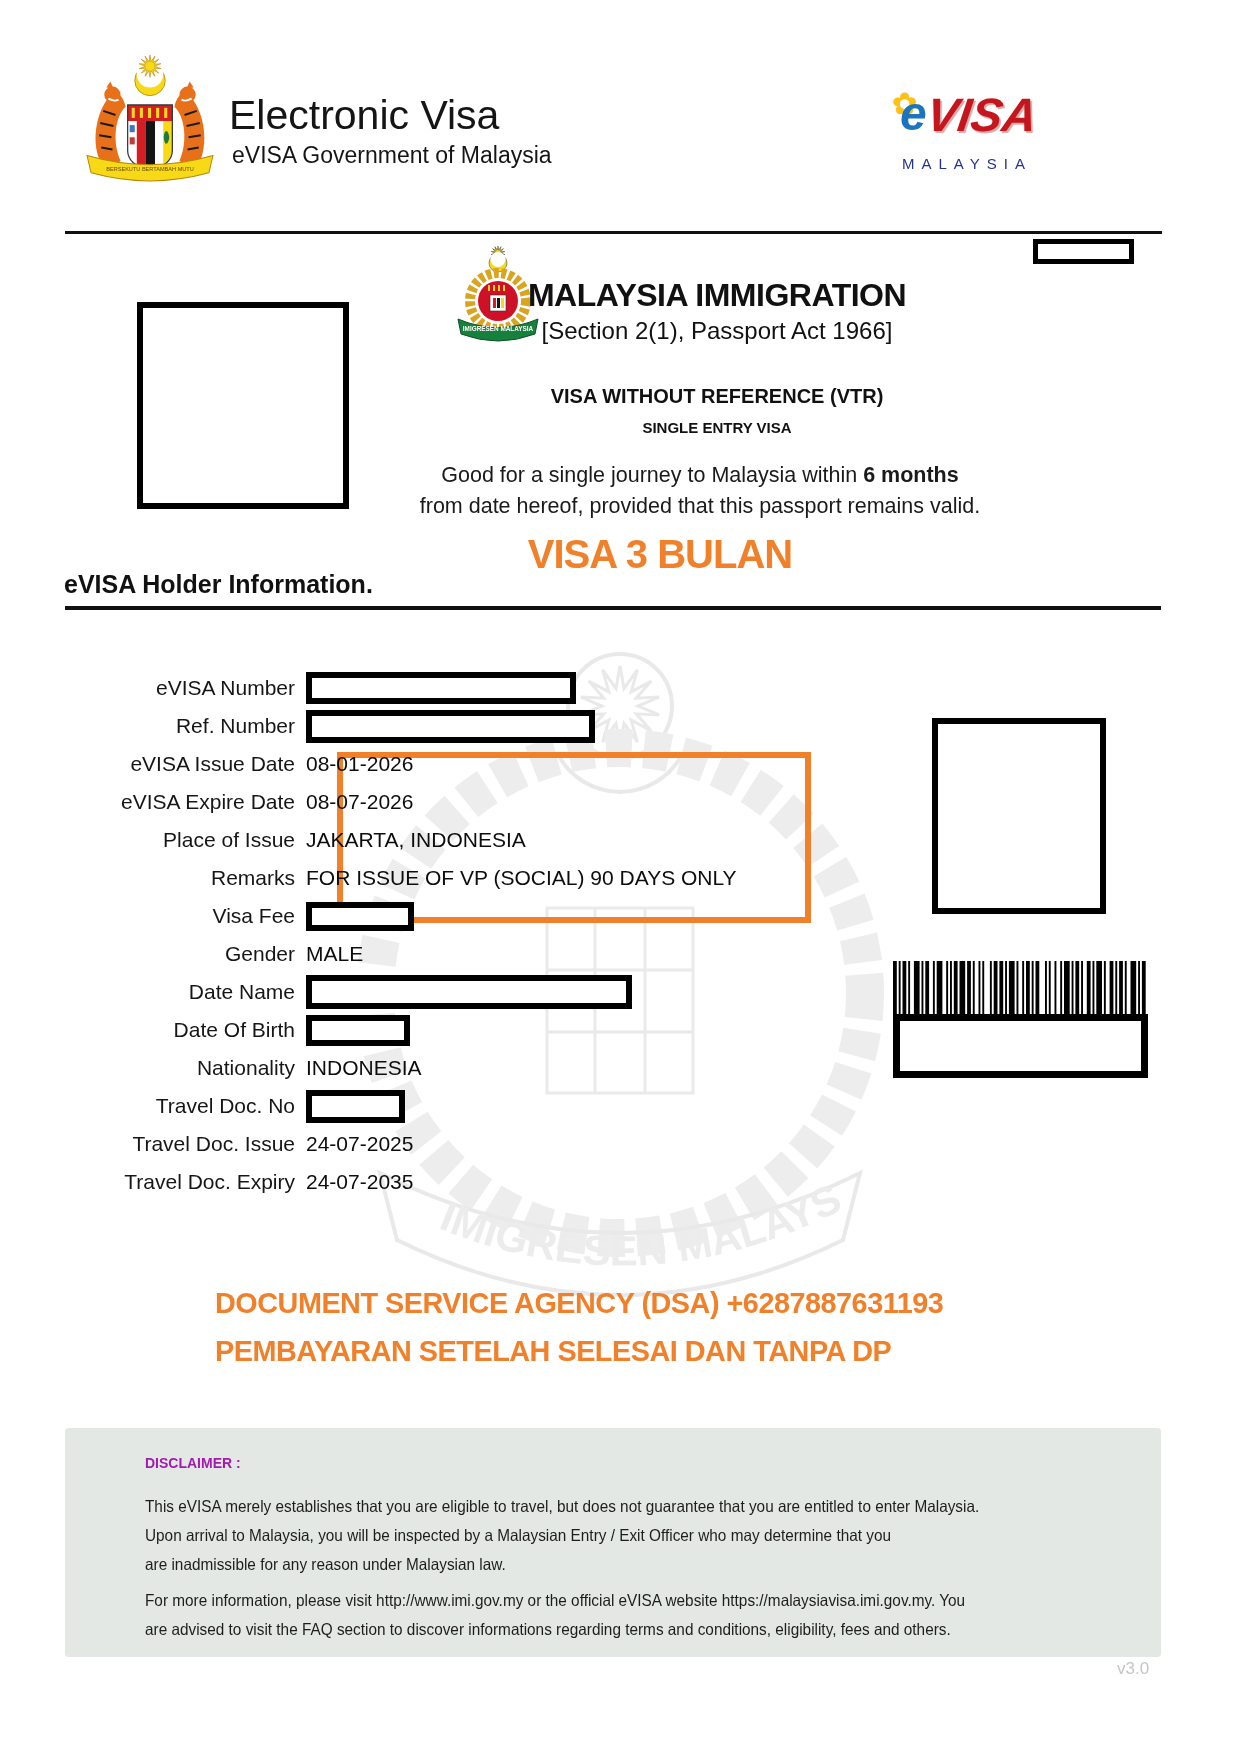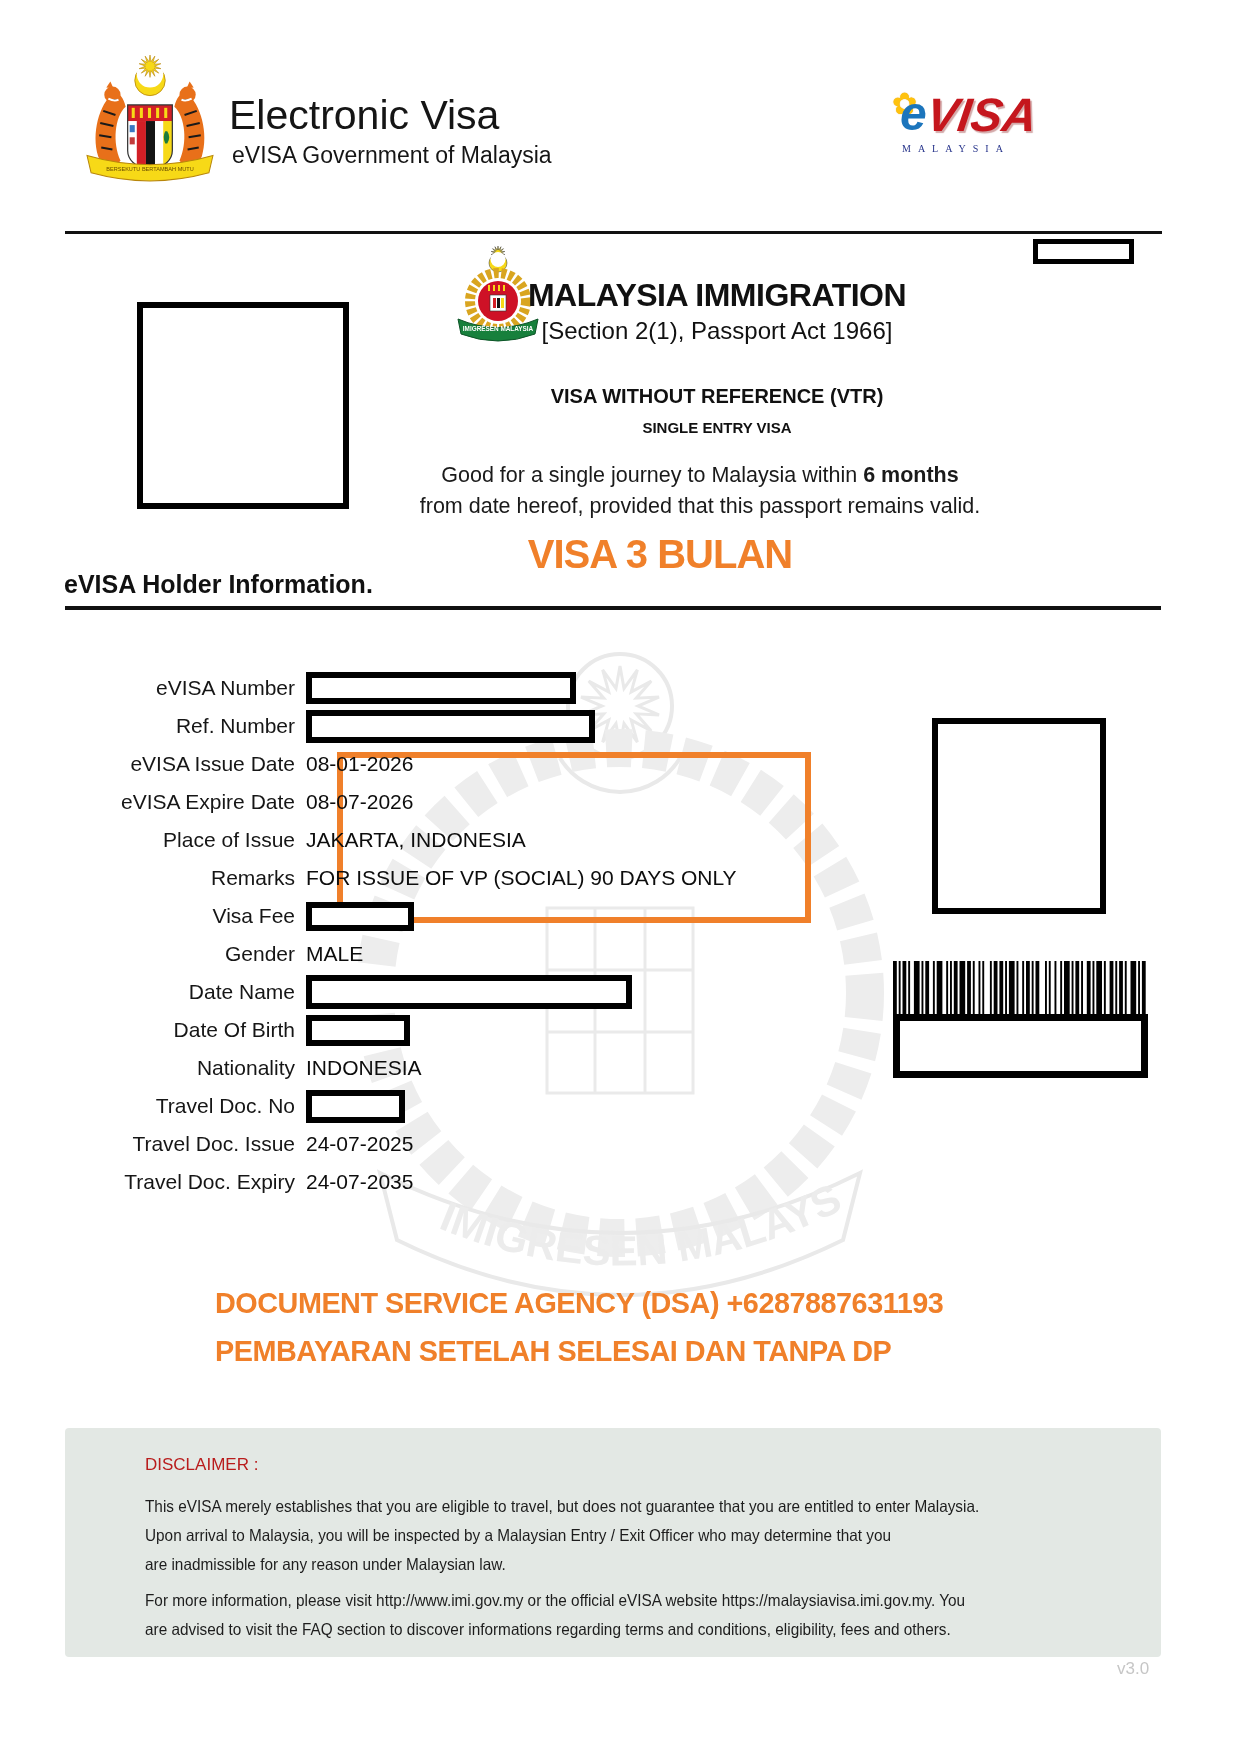--- a/index.html
+++ b/index.html
@@ -9,21 +9,21 @@
   
   .coa{position:absolute;left:78px;top:54px;width:144px;height:130px;}
   .brand-title{position:absolute;left:229px;top:92px;font-size:41px;color:#151515;}
   .brand-sub{position:absolute;left:232px;top:142px;font-size:23px;color:#151515;}
 
   .evisa-logo{position:absolute;left:900px;top:84px;width:120px;}
   .evisa-top{position:relative;display:flex;align-items:flex-end;height:54px;}
   .flower{position:absolute;left:-8px;top:2px;font-size:30px;color:#FFC20E;text-shadow:0 0 1px #e09d00;}
   .e-glyph{position:relative;color:#1C75BC;font-weight:bold;font-size:48px;line-height:1;font-style:italic;}
   .visa-glyph{color:var(--logo-red);font-style:italic;font-weight:800;font-size:47px;line-height:1;letter-spacing:0;transform:skewX(-8deg);text-shadow:2px 2px 1px rgba(130,10,10,.35);}
-  .evisa-malaysia{margin-top:5px;margin-left:2px;color:#27348B;font-size:10px;letter-spacing:7px;white-space:nowrap;font-family:Liberation Serif, serif;}
+  .evisa-malaysia{margin-top:17px;margin-left:2px;color:#27348B;font-size:15px;letter-spacing:7px;white-space:nowrap;}
 
   .rule-top{position:absolute;left:65px;top:231px;width:1097px;height:3px;background:#111;}
   .redact{border:6px solid #000;background:#fff;box-sizing:border-box;}
   .box-topright{position:absolute;left:1033px;top:239px;width:101px;height:25px;border-width:5px;}
 
   
   .imm-crest{position:absolute;left:452px;top:244px;width:92px;height:106px;}
   .imm-block{position:absolute;left:431px;top:277px;width:572px;text-align:center;}
   .imm-title{font-size:32px;font-weight:bold;letter-spacing:-0.5px;}
   .imm-act{font-size:24px;margin-top:3px;}
@@ -49,21 +49,21 @@
   .photo-box-right{position:absolute;left:932px;top:718px;width:174px;height:196px;}
   .barcode{position:absolute;left:893px;top:961px;width:256px;height:54px;}
   .barcode-redact{position:absolute;left:893px;top:1014px;width:255px;height:64px;border-width:7px;}
 
   
   .agency-line{position:absolute;left:215px;font-size:30px;font-weight:bold;color:var(--accent);transform:scaleX(.96);transform-origin:left center;white-space:nowrap;letter-spacing:-0.5px;}
   .agency-1{top:1286px;}
   .agency-2{top:1334px;}
 
   .disclaimer{position:absolute;left:65px;top:1428px;width:1096px;height:229px;background:var(--disc-bg);border-radius:4px;z-index:3;}
-  .disc-heading{position:absolute;left:80px;top:27px;font-size:17px;font-weight:normal;color:#b91c1c;}
+  .disc-heading{position:absolute;left:80px;top:27px;font-size:14px;font-weight:bold;color:#a21caf;}
   .disc-para{position:absolute;left:80px;width:1030px;font-size:16.5px;line-height:29px;color:#1d1d1d;white-space:pre-line;transform:scaleX(.93);transform-origin:left top;}
   .disc-p1{top:64px;}
   .disc-p2{top:158px;}
 
   .version{position:absolute;left:1117px;top:1659px;font-size:17px;color:#C6C6C6;}
 
   
   .watermark{position:absolute;left:295px;top:618px;width:650px;height:700px;z-index:0;}
 </style>
 </head>

